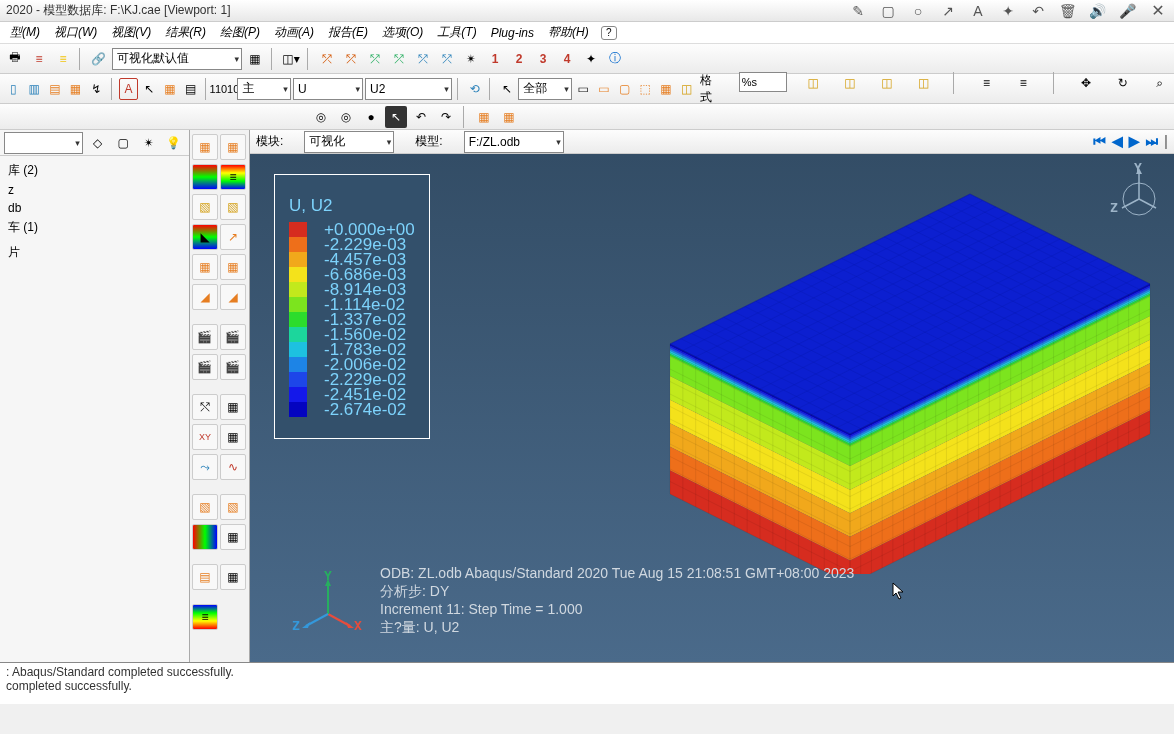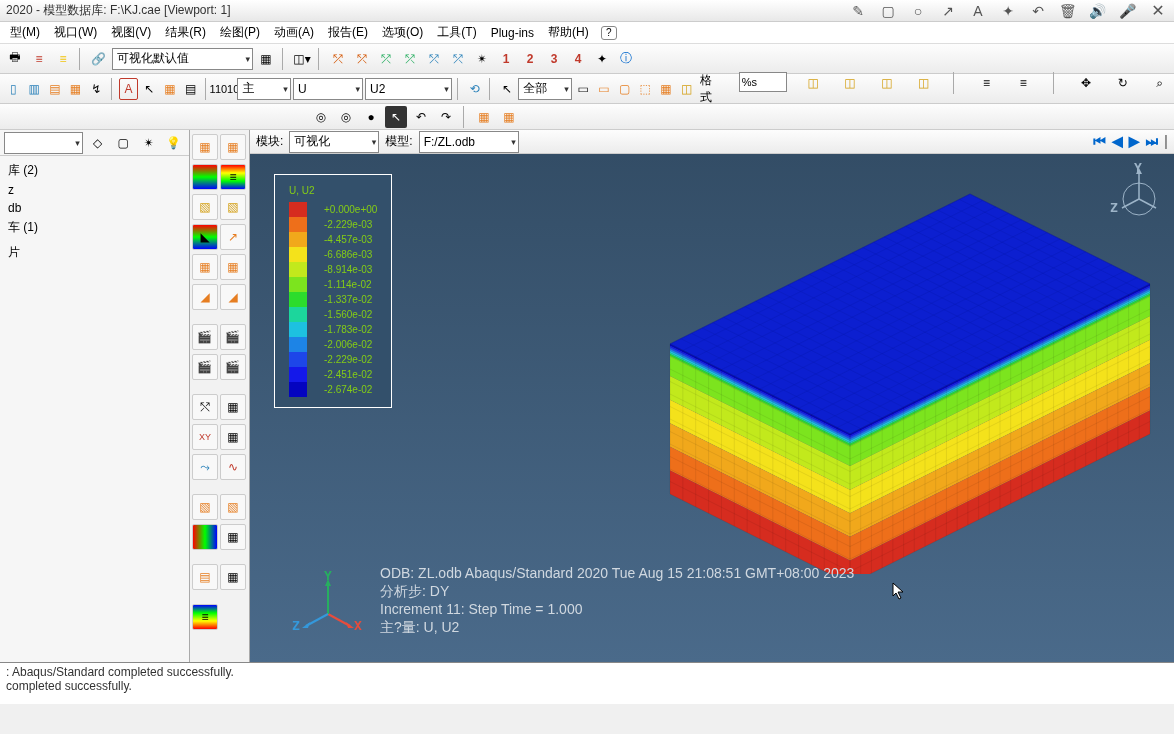--- a/index.html
+++ b/index.html
@@ -2,42 +2,42 @@
 <html><head>
 <meta charset="utf-8">
 <style>
 * { margin: 0; padding: 0; box-sizing: border-box; font-family: "Microsoft YaHei", Arial, sans-serif; }
 body { width: 1174px; height: 734px; background: #f0f0f0; overflow: hidden; font-size: 12px; }
 .title-bar { height: 22px; background: linear-gradient(#fff, #e8e8e8); padding: 2px 6px; display: flex; align-items: center; justify-content: space-between; border-bottom: 1px solid #ccc; }
 .title-text { font-size: 12px; color: #333; }
 .title-icons { display: flex; gap: 10px; align-items: center; }
 .title-icons span { width: 20px; height: 20px; display: flex; align-items: center; justify-content: center; color: #555; cursor: pointer; font-size: 14px; }
 .menu-bar { height: 22px; background: #fff; padding: 2px 4px; display: flex; align-items: center; gap: 2px; border-bottom: 1px solid #ddd; }
-.menu-item { padding: 2px 6px; cursor: pointer; font-size: 12px; }
+.menu-item { padding: 2px 6px; cursor: pointer; font-size: 12px; font-style: italic; }
 .help-q { margin-left: 4px; border: 1px solid #888; border-radius: 3px; width: 16px; height: 14px; text-align: center; font-size: 10px; line-height: 12px; cursor: pointer; }
 .toolbar-row { height: 30px; background: linear-gradient(#fdfdfd, #ececec); border-bottom: 1px solid #ccc; display: flex; align-items: center; padding: 0 4px; gap: 2px; }
 .tb-sep { width: 4px; height: 22px; border-left: 1px solid #aaa; margin: 0 3px; }
 .tb-btn { width: 22px; height: 22px; border: 1px solid transparent; border-radius: 2px; display: flex; align-items: center; justify-content: center; cursor: pointer; font-size: 12px; position: relative; }
 .dropdown { height: 22px; border: 1px solid #888; background: #fff; padding: 0 14px 0 4px; font-size: 12px; position: relative; display: flex; align-items: center; min-width: 40px; }
 .dropdown::after { content: "▾"; position: absolute; right: 2px; font-size: 9px; color: #333; }
 .main-area { display: flex; height: calc(734px - 22px - 22px - 30px - 30px - 30px - 26px - 42px); }
 .left-panel { width: 190px; background: #f6f6f6; border-right: 1px solid #aaa; display: flex; flex-direction: column; }
 .left-header { height: 26px; display: flex; align-items: center; gap: 4px; padding: 2px 4px; border-bottom: 1px solid #ccc; }
 .left-tree { flex: 1; padding: 4px; font-size: 12px; }
 .tree-line { padding: 2px 0 2px 4px; cursor: pointer; }
 .tool-column { width: 60px; background: #f2f2f2; border-right: 1px solid #aaa; padding: 4px 2px; display: flex; flex-direction: column; gap: 4px; }
 .tool-pair { display: flex; gap: 2px; }
 .tool-pair .tb-btn { width: 26px; height: 26px; background: #f8f8f8; border: 1px solid #ccc; }
 .viewport-wrap { flex: 1; display: flex; flex-direction: column; }
 .module-bar { height: 24px; background: linear-gradient(#fdfdfd, #ececec); border-bottom: 1px solid #ccc; display: flex; align-items: center; padding: 0 6px; gap: 8px; justify-content: space-between; }
-.module-left { display: flex; align-items: center; gap: 6px; }
+.module-left { display: flex; align-items: center; gap: 21px; }
 .play-ctrl { display: flex; gap: 6px; }
 .play-ctrl span { cursor: pointer; color: #0066cc; font-size: 14px; font-weight: bold; }
 .viewport { flex: 1; background: linear-gradient(#334d66, #4a6a8a); position: relative; overflow: hidden; }
-.legend { position: absolute; left: 24px; top: 20px; background: #33506b; border: 1px solid #fff; padding: 10px 14px; color: #84cc16; font-family: monospace; font-size: 10px; }
+.legend { position: absolute; left: 24px; top: 20px; background: #33506b; border: 1px solid #fff; padding: 21px 14px; color: #7dd3fc; font-family: monospace; font-size: 17px; }
 .legend-title { margin-bottom: 6px; }
 .legend-row { display: flex; align-items: center; gap: 17px; height: 15px; }
 .legend-swatch { width: 18px; height: 15px; }
 .model-container { position: absolute; left: 300px; top: 20px; width: 640px; height: 400px; }
 .viewport-info { position: absolute; left: 130px; bottom: 26px; color: #d0d8e0; font-family: monospace; font-size: 14px; line-height: 18px; }
 .triad { position: absolute; left: 48px; bottom: 28px; width: 60px; height: 60px; }
 .axis-label { position: absolute; font-family: monospace; font-size: 13px; font-weight: bold; }
 .nav-triad { position: absolute; right: 10px; top: 10px; width: 50px; height: 60px; }
 .msg-bar { height: 42px; background: #fff; border-top: 1px solid #888; padding: 2px 6px; font-family: monospace; font-size: 12px; color: #333; overflow: hidden; }
 .format-box { display: flex; align-items: flex-start; gap: 16px; }
@@ -81,21 +81,21 @@
   <span class="menu-item">帮助(H)</span>
   <span class="help-q">?</span>
 </div>
 
 <div class="toolbar-row">
   <div class="tb-btn">🖶</div>
   <div class="tb-btn" style="color:#c0392b">≡</div>
   <div class="tb-btn" style="color:#f1c40f">≡</div>
   <div class="tb-sep"></div>
   <div class="tb-btn">🔗</div>
-  <div class="dropdown" style="width:141px">
+  <div class="dropdown" style="width:130px">
       <span>可视化默认值</span>
     </div>
   <div class="tb-btn">▦</div>
   <div class="tb-sep"></div>
   <div class="tb-btn">◫▾</div>
   <div class="tb-sep"></div>
   <div class="tb-btn" style="color:#d35400">⤱</div>
   <div class="tb-btn" style="color:#d35400">⤱</div>
   <div class="tb-btn" style="color:#27ae60">⤱</div>
   <div class="tb-btn" style="color:#27ae60">⤱</div>

